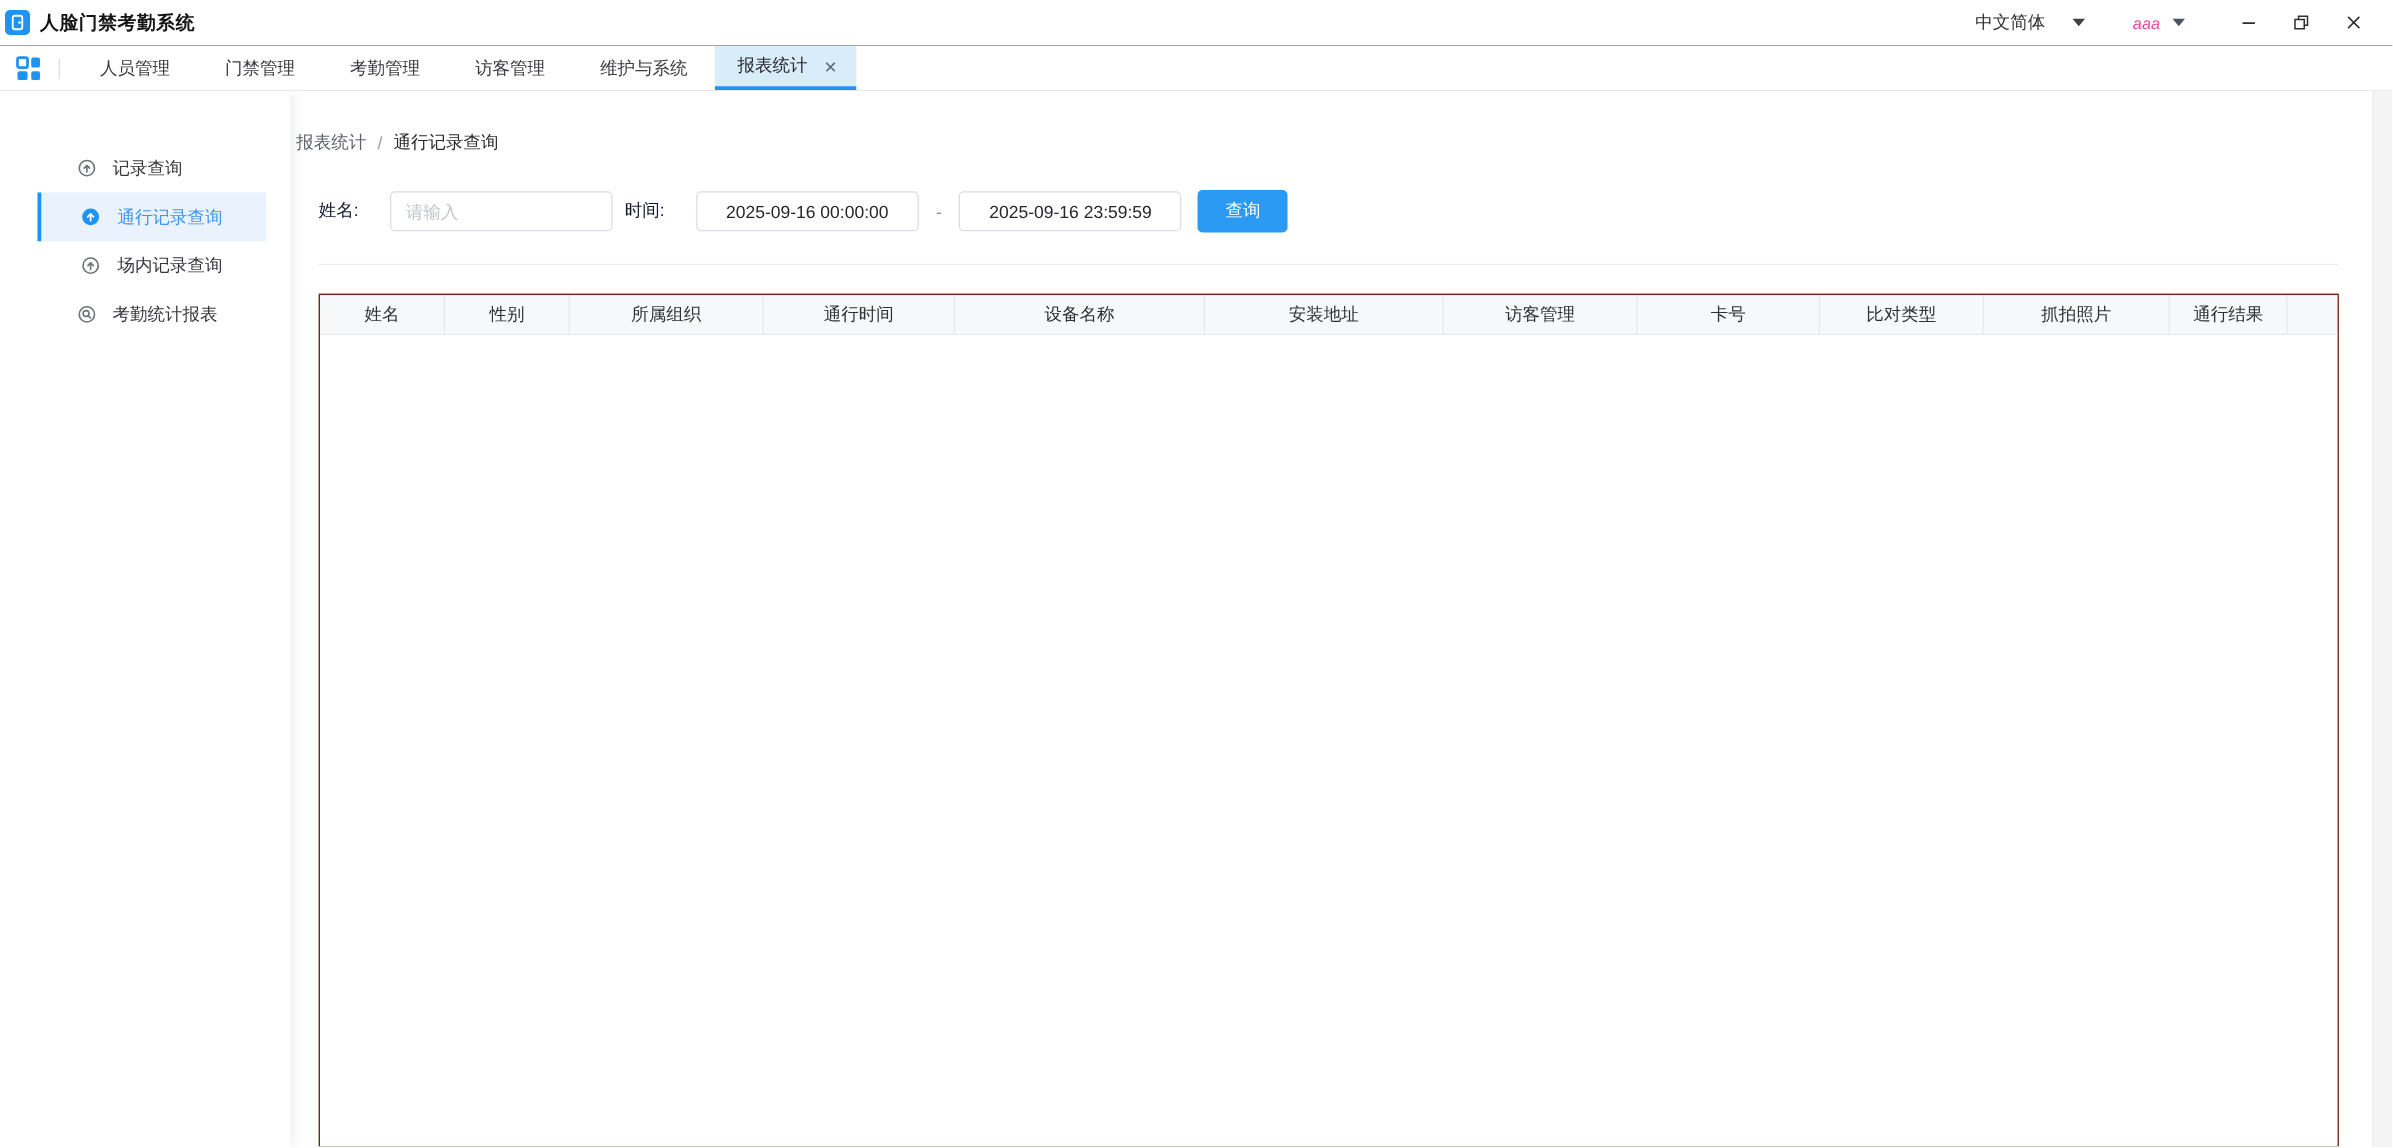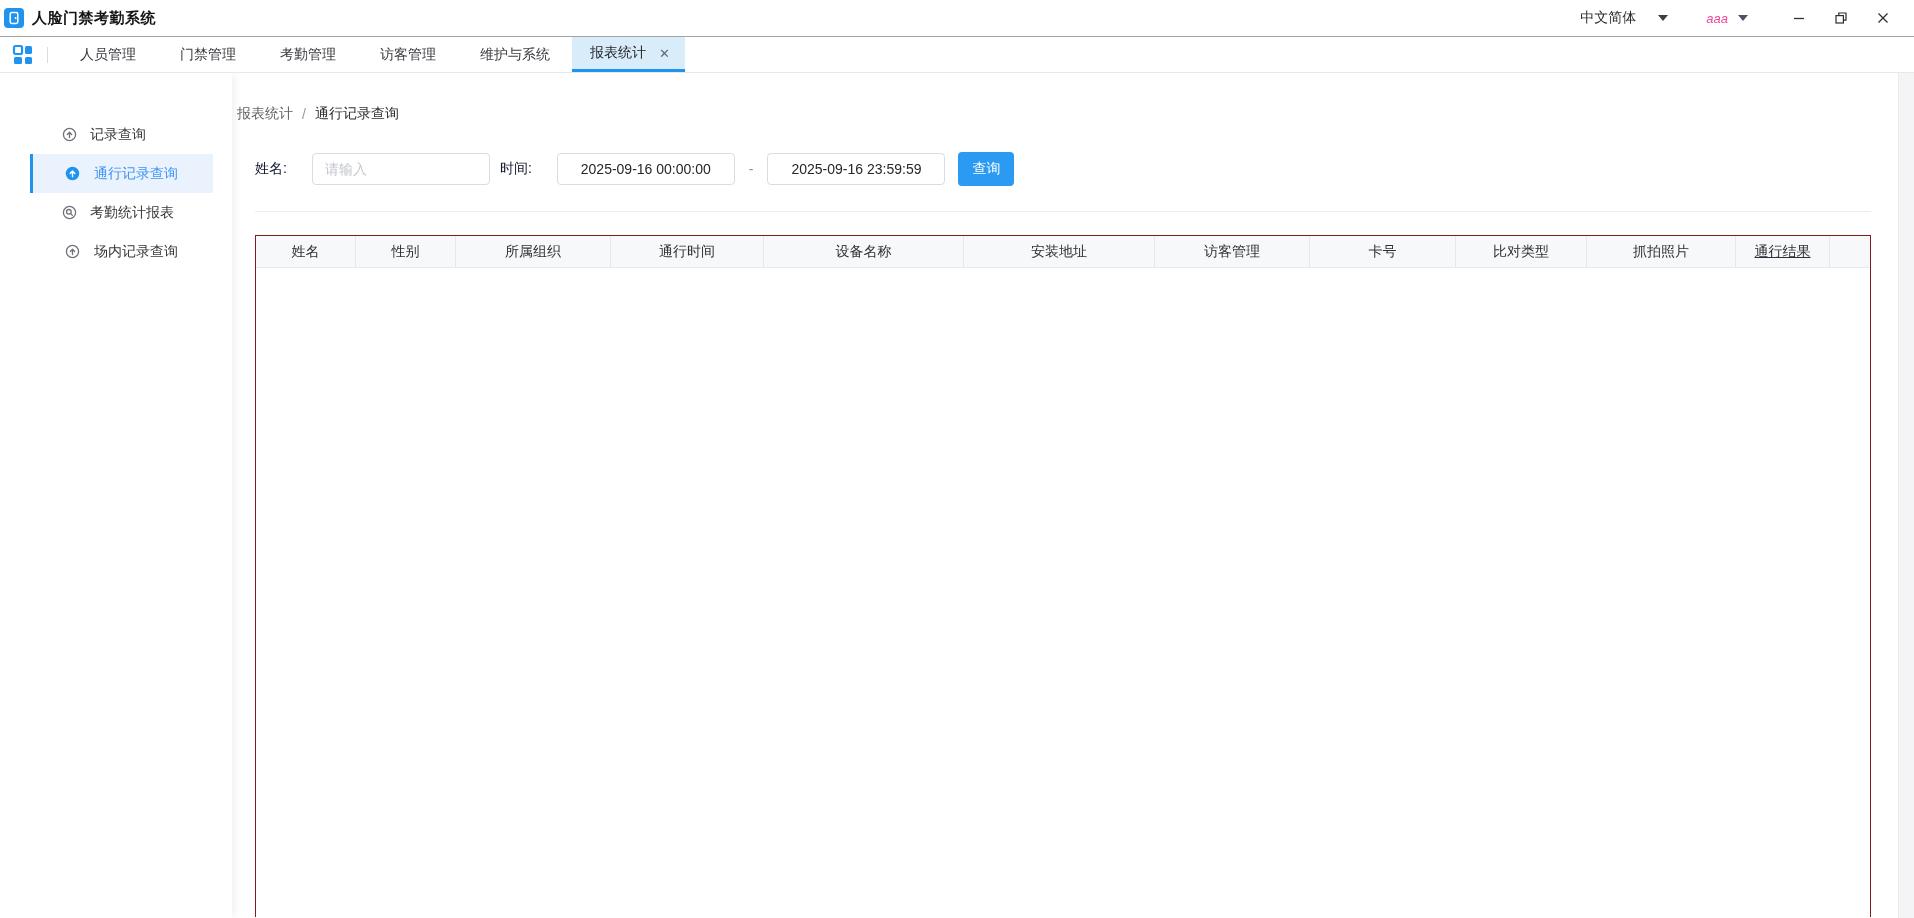--- a/index.html
+++ b/index.html
@@ -59,21 +59,21 @@
   .filters { display:flex; align-items:center; margin:28px 0 0 23px; height:36px; }
   .flabel { font-size:14px; color:#0f172a; white-space:nowrap; }
   .txt-input { width:178px; height:32px; border:1px solid #d9dce2; border-radius:4px;
                padding:0 12px; font-size:14px; color:#be185d; outline:none;
                font-family:"Liberation Sans","DejaVu Sans",sans-serif; }
   .txt-input::placeholder { color:#c2c6ce; }
   .name-input { margin-left:25px; }
   .flabel.time { margin-left:10px; }
   .date-input { margin-left:25px; text-align:center; color:#26262b; }
   .dash { margin:0 14px; color:#8a8f99; font-size:14px; }
-  .search-btn { margin-left:13px; width:56px; height:34px; background:#2b9af3; border:none; border-radius:4px;
+  .search-btn { margin-left:13px; width:72px; height:34px; background:#2b9af3; border:none; border-radius:4px;
                 color:#fff; font-size:14px; cursor:pointer;
                 font-family:"Liberation Sans","DejaVu Sans",sans-serif; }
 
   .form-divider { width:1616px; height:1px; background:#ededf0; margin:24px 0 0 23px; }
 
   .table { width:1616px; height:682px; margin:23px 0 0 23px; border:1px solid #7f1d1d; background:#4d7c0f; }
   .thead { display:flex; height:32px; background:#f7f8fa; border-bottom:1px solid #e9e9ec; }
   .th { display:flex; align-items:center; justify-content:center; font-size:14px; color:#2f3036;
         border-right:1px solid #e6e7eb; white-space:nowrap; }
   .th:last-child { border-right:none; }
@@ -173,38 +173,38 @@
           </div>
           <div class="side-item lvl2 active">
             <span class="side-icon">
               <svg width="15" height="15" viewBox="0 0 16 16">
                 <circle cx="8" cy="8" r="7.2" fill="#1f93f0"></circle>
                 <path d="M8 11.4 V5.6 M5.5 8 L8 5.4 L10.5 8" stroke="#fff" stroke-width="1.5" fill="none" stroke-linecap="round" stroke-linejoin="round"></path>
               </svg>
             </span>
             <span class="side-label">通行记录查询</span>
           </div>
+          <div class="side-item lvl2">
+            <span class="side-icon">
+              <svg width="15" height="15" viewBox="0 0 16 16">
+                <circle cx="8" cy="8" r="6.5" fill="none" stroke="#6f7379" stroke-width="1.4"></circle>
+                <path d="M8 11.2 V5.8 M5.7 8 L8 5.6 L10.3 8" stroke="#6f7379" stroke-width="1.4" fill="none" stroke-linecap="round" stroke-linejoin="round"></path>
+              </svg>
+            </span>
+            <span class="side-label">场内记录查询</span>
+          </div>
           <div class="side-item lvl1">
             <span class="side-icon">
               <svg width="15" height="15" viewBox="0 0 16 16" fill="none" stroke="#6f7379" stroke-width="1.4">
                 <circle cx="8" cy="8" r="6.5"></circle>
                 <circle cx="7.3" cy="7.3" r="2.5"></circle>
                 <path d="M9.2 9.2 L11 11" stroke-linecap="round"></path>
               </svg>
             </span>
             <span class="side-label">考勤统计报表</span>
-          </div>
-          <div class="side-item lvl2">
-            <span class="side-icon">
-              <svg width="15" height="15" viewBox="0 0 16 16">
-                <circle cx="8" cy="8" r="6.5" fill="none" stroke="#6f7379" stroke-width="1.4"></circle>
-                <path d="M8 11.2 V5.8 M5.7 8 L8 5.6 L10.3 8" stroke="#6f7379" stroke-width="1.4" fill="none" stroke-linecap="round" stroke-linejoin="round"></path>
-              </svg>
-            </span>
-            <span class="side-label">场内记录查询</span>
           </div>
         </div>
     </aside>
 
     <section class="content">
 
       <div class="breadcrumb">
         <span class="bc-parent">报表统计</span>
         <span class="bc-sep">/</span>
         <span class="bc-current">通行记录查询</span>
@@ -227,21 +227,21 @@
             <div class="th" style="width: 100px;">姓名</div>
             <div class="th" style="width: 100px;">性别</div>
             <div class="th" style="width: 155px;">所属组织</div>
             <div class="th" style="width: 153px;">通行时间</div>
             <div class="th" style="width: 200px;">设备名称</div>
             <div class="th" style="width: 191px;">安装地址</div>
             <div class="th" style="width: 155px;">访客管理</div>
             <div class="th" style="width: 146px;">卡号</div>
             <div class="th" style="width: 131px;">比对类型</div>
             <div class="th" style="width: 149px;">抓拍照片</div>
-            <div class="th" style="width: 94px; text-decoration: underline;">通行结果</div>
+            <div class="th" style="width: 94px;">通行结果</div>
             <div class="th" style="width: 16px;"></div>
           </div>
         <div class="tbody"></div>
       </div>
 
     </section>
 
     <div class="scrollbar-track"></div>
   </div>
 </div>

